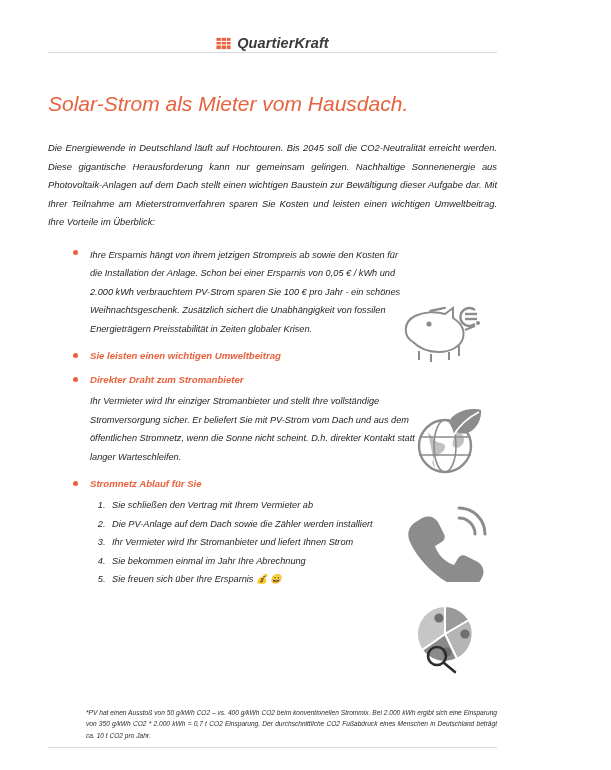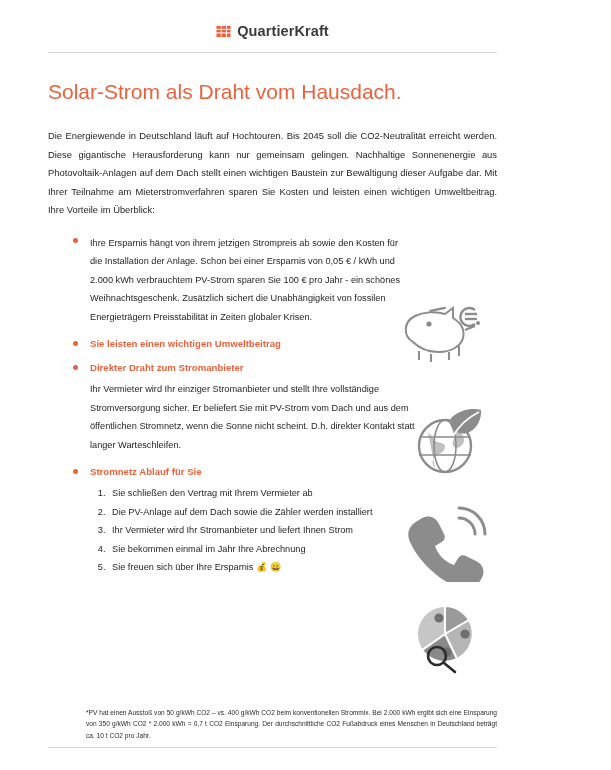--- a/index.html
+++ b/index.html
@@ -13,21 +13,22 @@
     font-family: "Liberation Sans", sans-serif;
     color: #1a1a1a;
     overflow: hidden;
     position: relative;
   }
   .page {
     position: relative;
     width: 545px;
     height: 770px;
     box-sizing: border-box;
-    padding: 4px 48px;
+    padding: 16px 48px;
+    font-style: italic;
   }
   
   .header {
     display: flex;
     align-items: center;
     justify-content: center;
     padding-top: 19px;
     padding-bottom: 12px;
   }
   .logo-mark {
@@ -157,21 +158,21 @@
       <rect x="6" y="2" width="4.6" height="12" fill="#e8623d"></rect>
       <rect x="11.5" y="2" width="4" height="12" fill="#e8623d"></rect>
       <rect x="0" y="5.2" width="16" height="1.1" fill="#ffffff"></rect>
       <rect x="0" y="9" width="16" height="1.1" fill="#ffffff"></rect>
     </svg>
     <span class="logo-text">QuartierKraft</span>
   </div>
   <div class="header-rule"></div>
 
   <div class="headline">
-    <span class="line">Solar-Strom als Draht vom Hausdach.</span>
+    <span class="line">Solar-Strom als Mieter vom Hausdach.</span>
   </div>
 
   <p class="intro">Die Energiewende in Deutschland läuft auf Hochtouren. Bis 2045 soll die CO2-Neutralität erreicht werden. Diese gigantische Herausforderung kann nur gemeinsam gelingen. Nachhaltige Sonnenenergie aus Photovoltaik-Anlagen auf dem Dach stellt einen wichtigen Baustein zur Bewältigung dieser Aufgabe dar. Mit Ihrer Teilnahme am Mieterstromverfahren sparen Sie Kosten und leisten einen wichtigen Umweltbeitrag. Ihre Vorteile im Überblick:</p>
 
   <div class="benefits">
 
     <div class="benefit">
       <span class="bullet-dot"></span>
       <div class="benefit-body">Ihre Ersparnis hängt von ihrem jetzigen Strompreis ab sowie den Kosten für die Installation der Anlage. Schon bei einer Ersparnis von 0,05 € / kWh und 2.000 kWh verbrauchtem PV-Strom sparen Sie 100 € pro Jahr - ein schönes Weihnachtsgeschenk. Zusätzlich sichert die Unabhängigkeit von fossilen Energieträgern Preisstabilität in Zeiten globaler Krisen.</div>
     </div>

